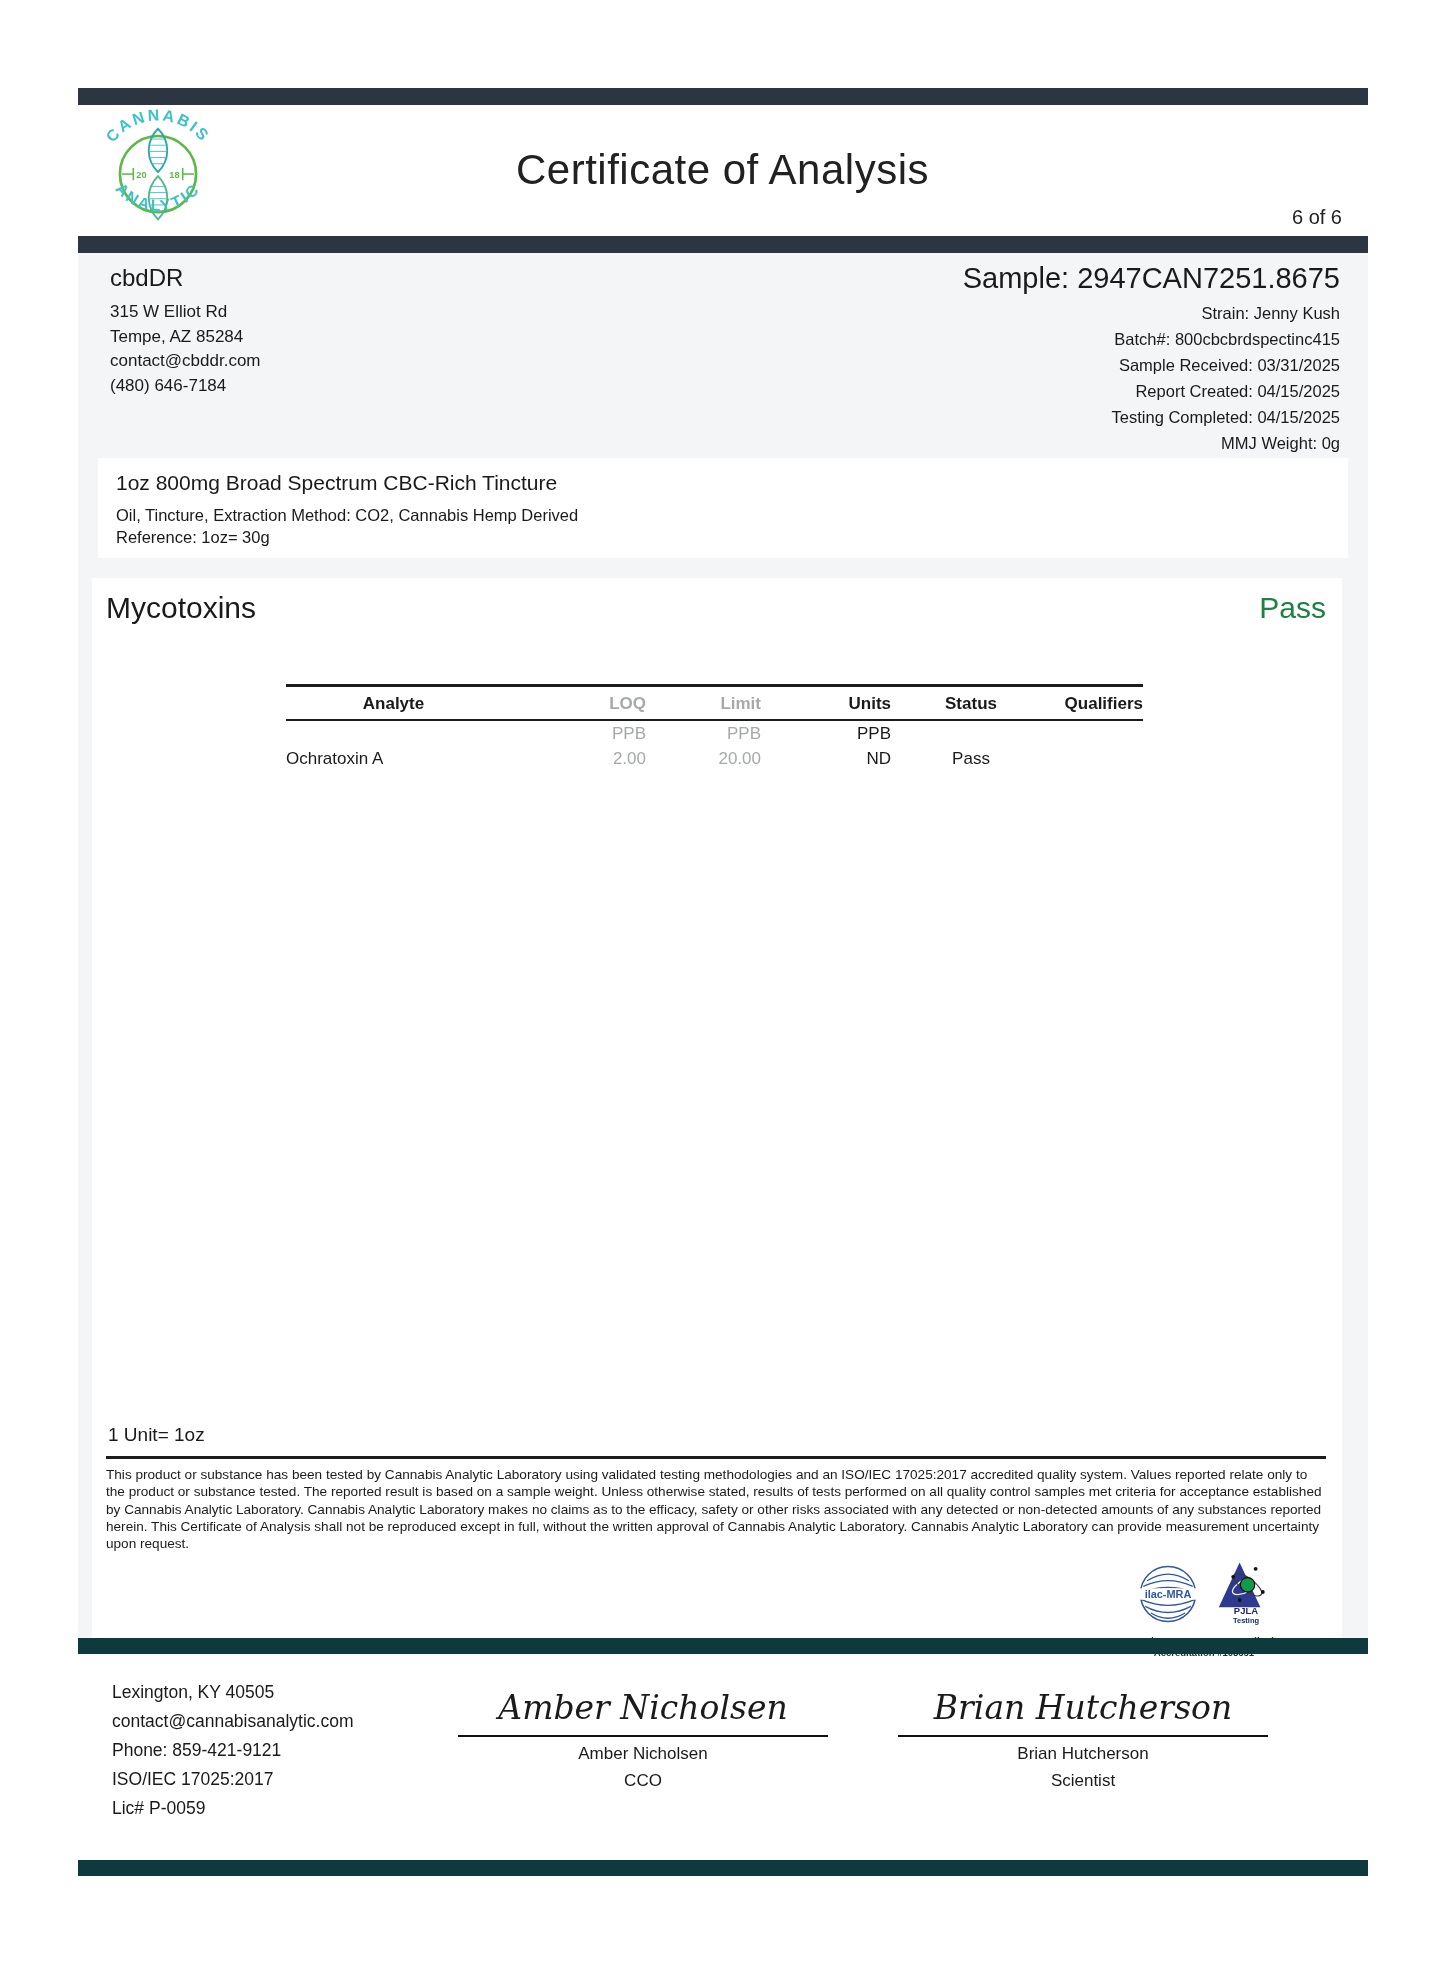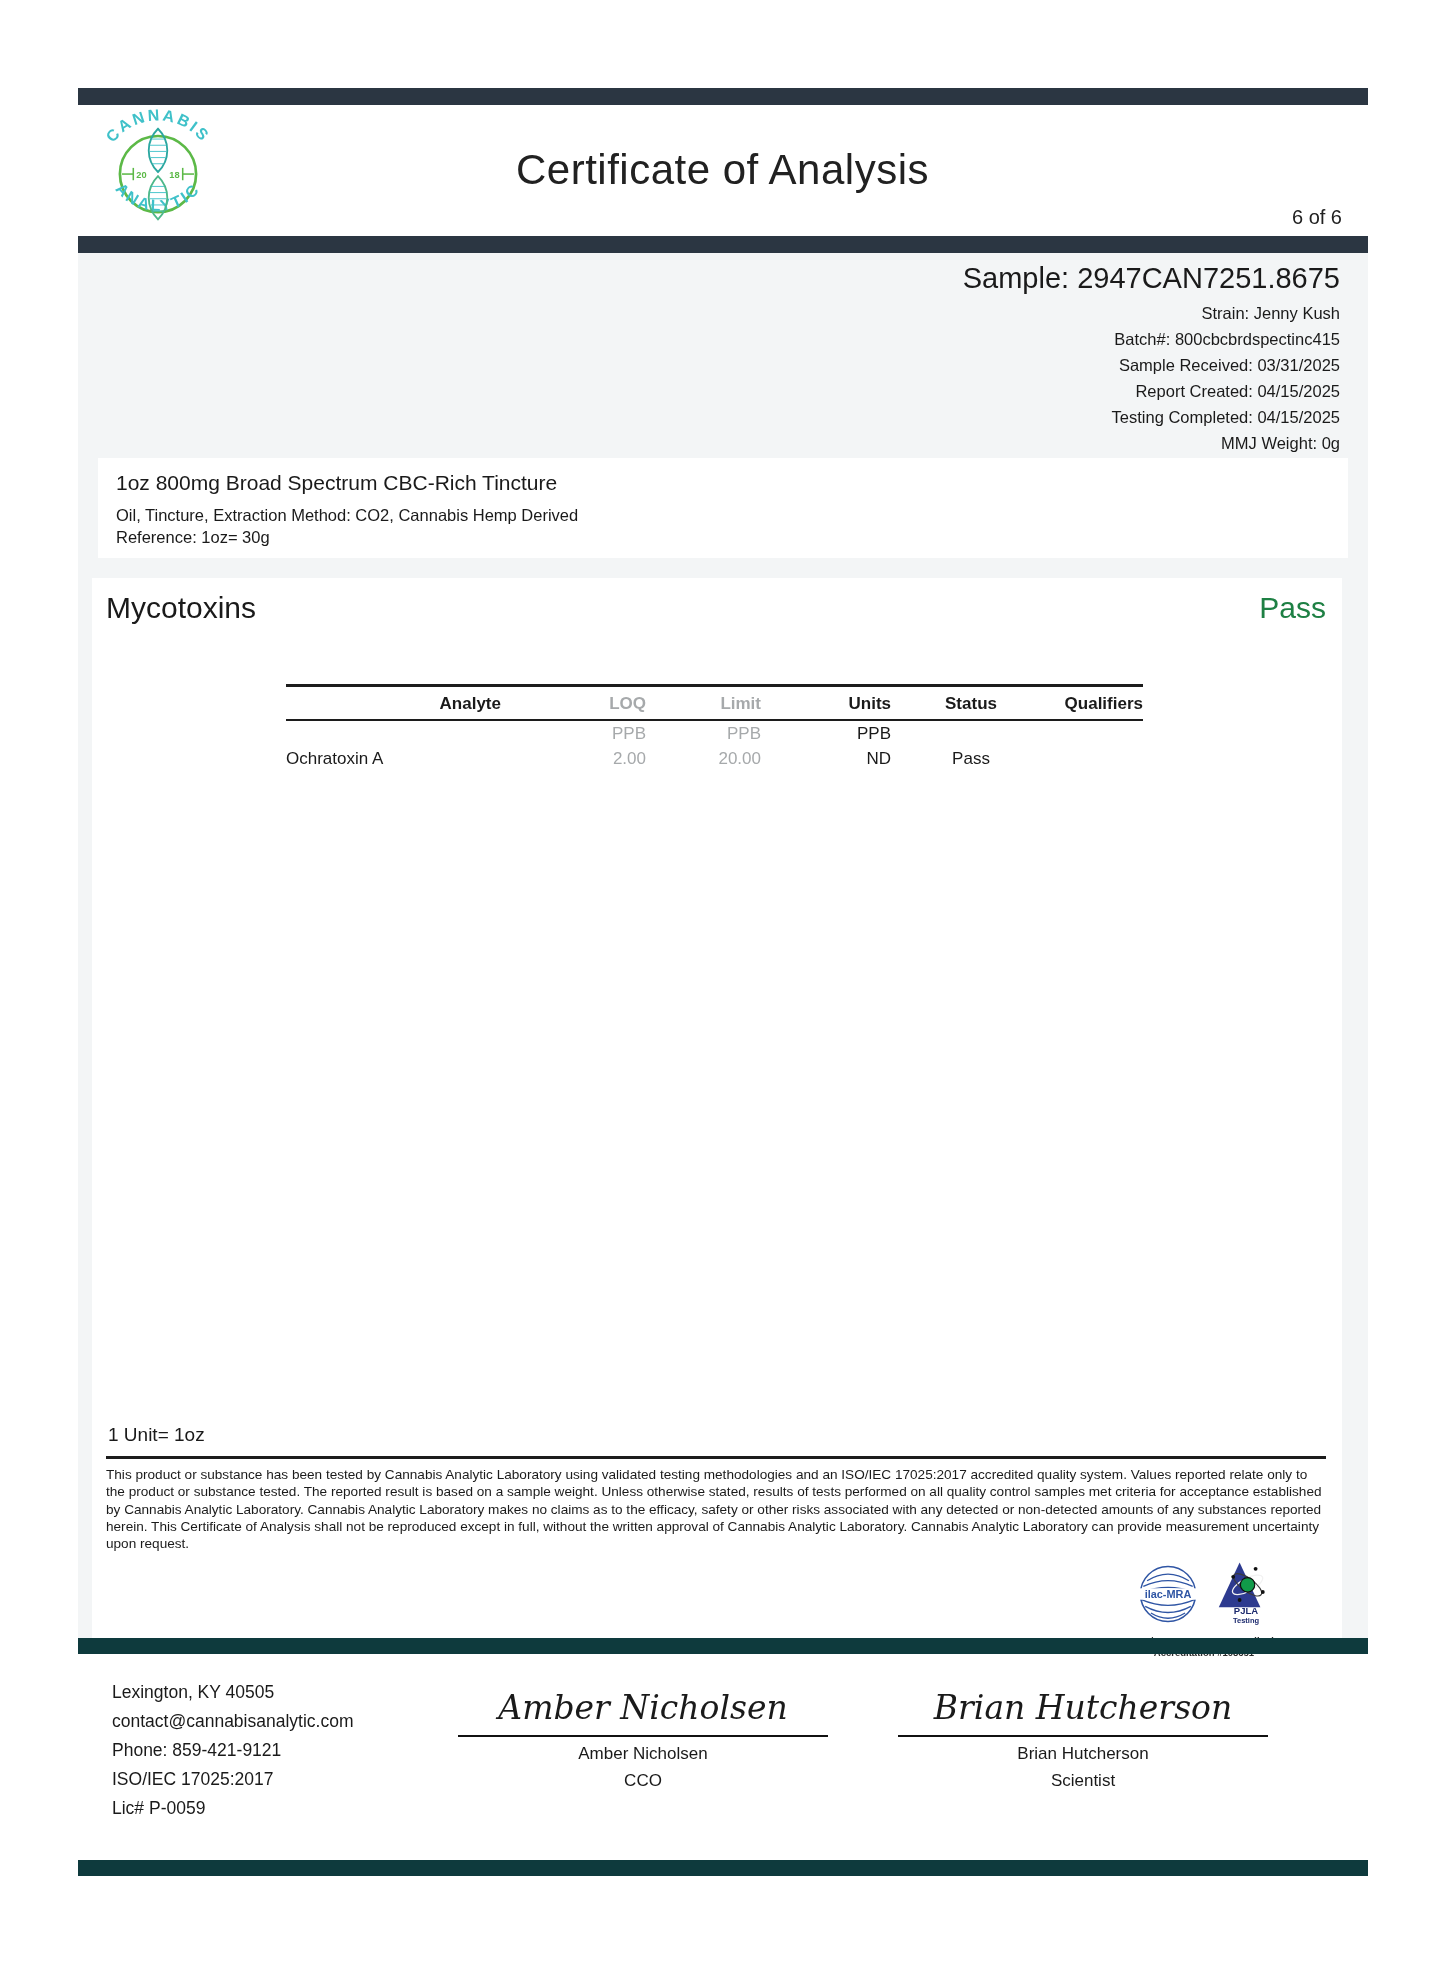--- a/index.html
+++ b/index.html
@@ -39,21 +39,21 @@
 
   .main-panel { position:absolute; left:92px; top:578px; width:1250px; height:1060px; background:#fff; }
   .section-header { display:flex; justify-content:space-between; align-items:flex-start; padding:13px 16px 0 14px; }
   .section-title { font-size:30px; }
   .section-status { font-size:30px; color:#1e8044; }
 
   table.results { position:absolute; left:194px; top:106px; width:857px; border-collapse:collapse; font-size:17px; }
   table.results col.c1{width:215px} table.results col.c2{width:145px}
   table.results col.c3{width:115px} table.results col.c4{width:130px}
   table.results col.c5{width:160px} table.results col.c6{width:92px}
-  table.results th { font-weight:bold; text-align:right; padding:7px 0 5px;
+  table.results th { font-weight:bold; text-align:center; padding:7px 0 5px;
     border-top:3px solid #1c1c1c; border-bottom:2px solid #1c1c1c; }
   table.results td { padding:3px 0 2px; }
   .ar { text-align:right !important; }
   .ac { text-align:center !important; }
   .gray { color:#a6a9ab; }
   .unitrow td { padding-top:6px; }
 
   .bottom-block { position:absolute; left:14px; right:16px; top:846px; }
   .unit-note { font-size:19px; padding-left:2px; }
   .rule { height:3px; background:#1c1c1c; margin:10px 0 7px; }
@@ -117,20 +117,27 @@
     <text x="82" y="74" font-size="9" font-weight="bold" fill="#5cb947" text-anchor="middle">18</text>
   </svg>
 
   <div class="doc-title">Certificate of Analysis</div>
   <div class="page-number">6 of 6</div>
 
   <div class="bar bar-navy bar-two"></div>
 
   <div class="content-bg"></div>
 
+  <div class="client-block">
+    <div class="client-name">cbdDR</div>
+    <div class="client-line">315 W Elliot Rd</div>
+    <div class="client-line">Tempe, AZ 85284</div>
+    <div class="client-line">contact@cbddr.com</div>
+    <div class="client-line">(480) 646-7184</div>
+  </div>
 
   <div class="sample-block">
     <div class="sample-title">Sample: 2947CAN7251.8675</div>
     <div class="sample-line">Strain: Jenny Kush</div>
     <div class="sample-line">Batch#: 800cbcbrdspectinc415</div>
     <div class="sample-line">Sample Received: 03/31/2025</div>
     <div class="sample-line">Report Created: 04/15/2025</div>
     <div class="sample-line">Testing Completed: 04/15/2025</div>
     <div class="sample-line">MMJ Weight: 0g</div>
   </div>

